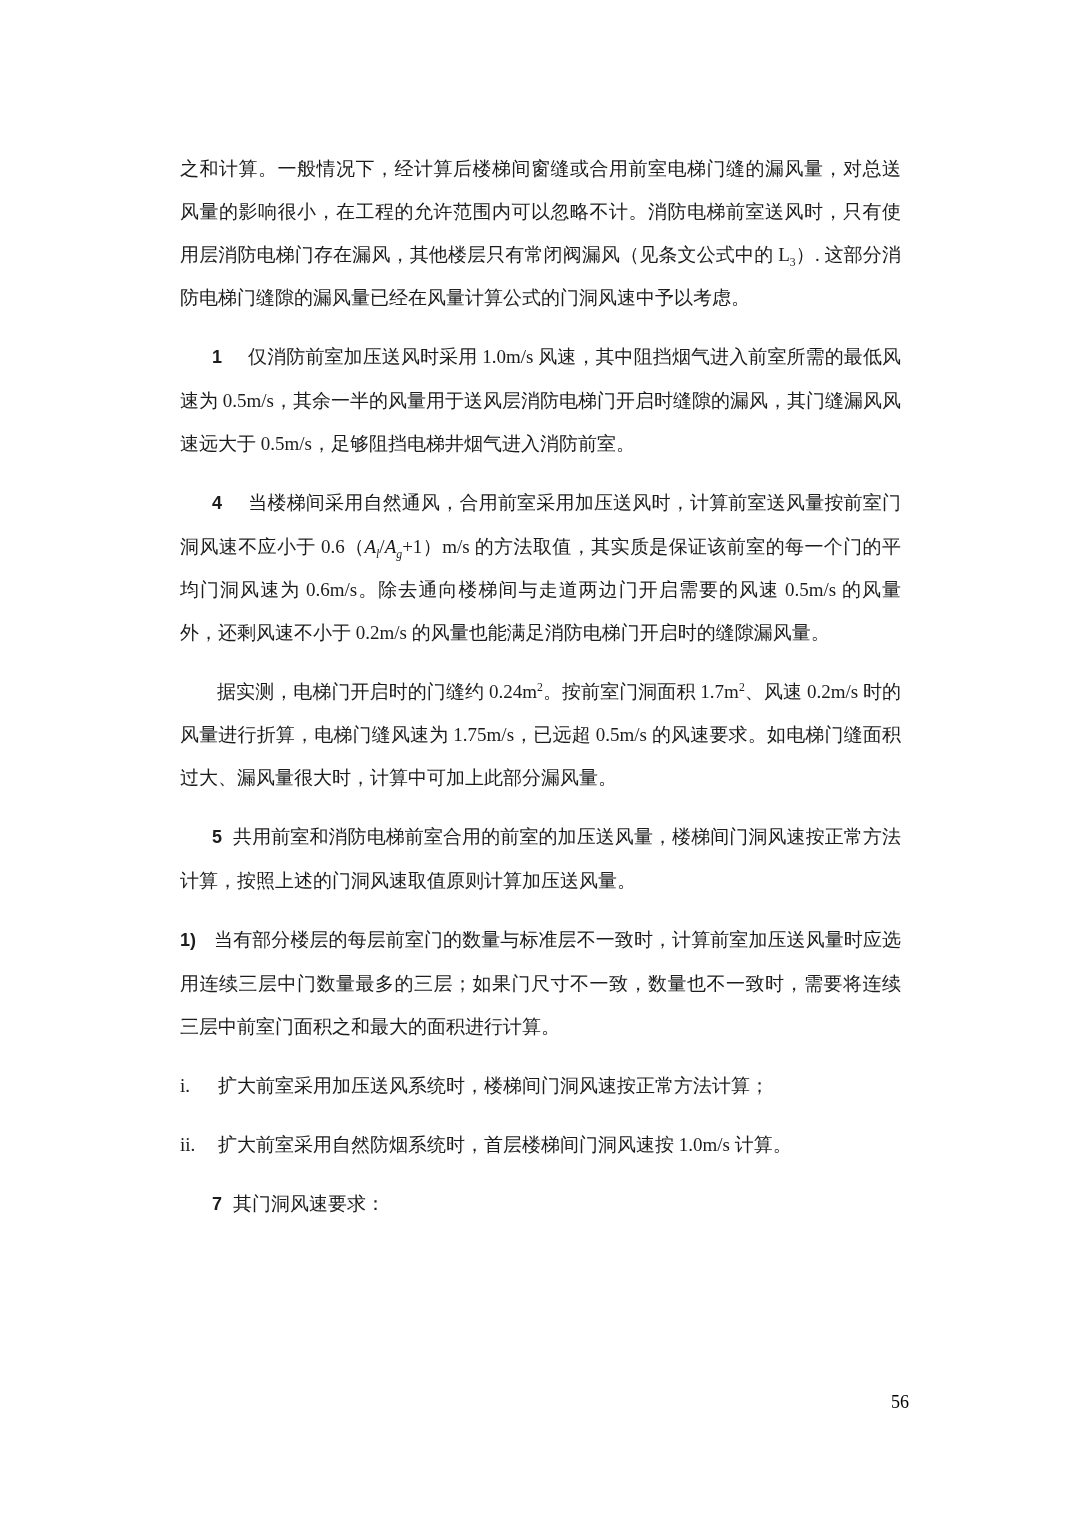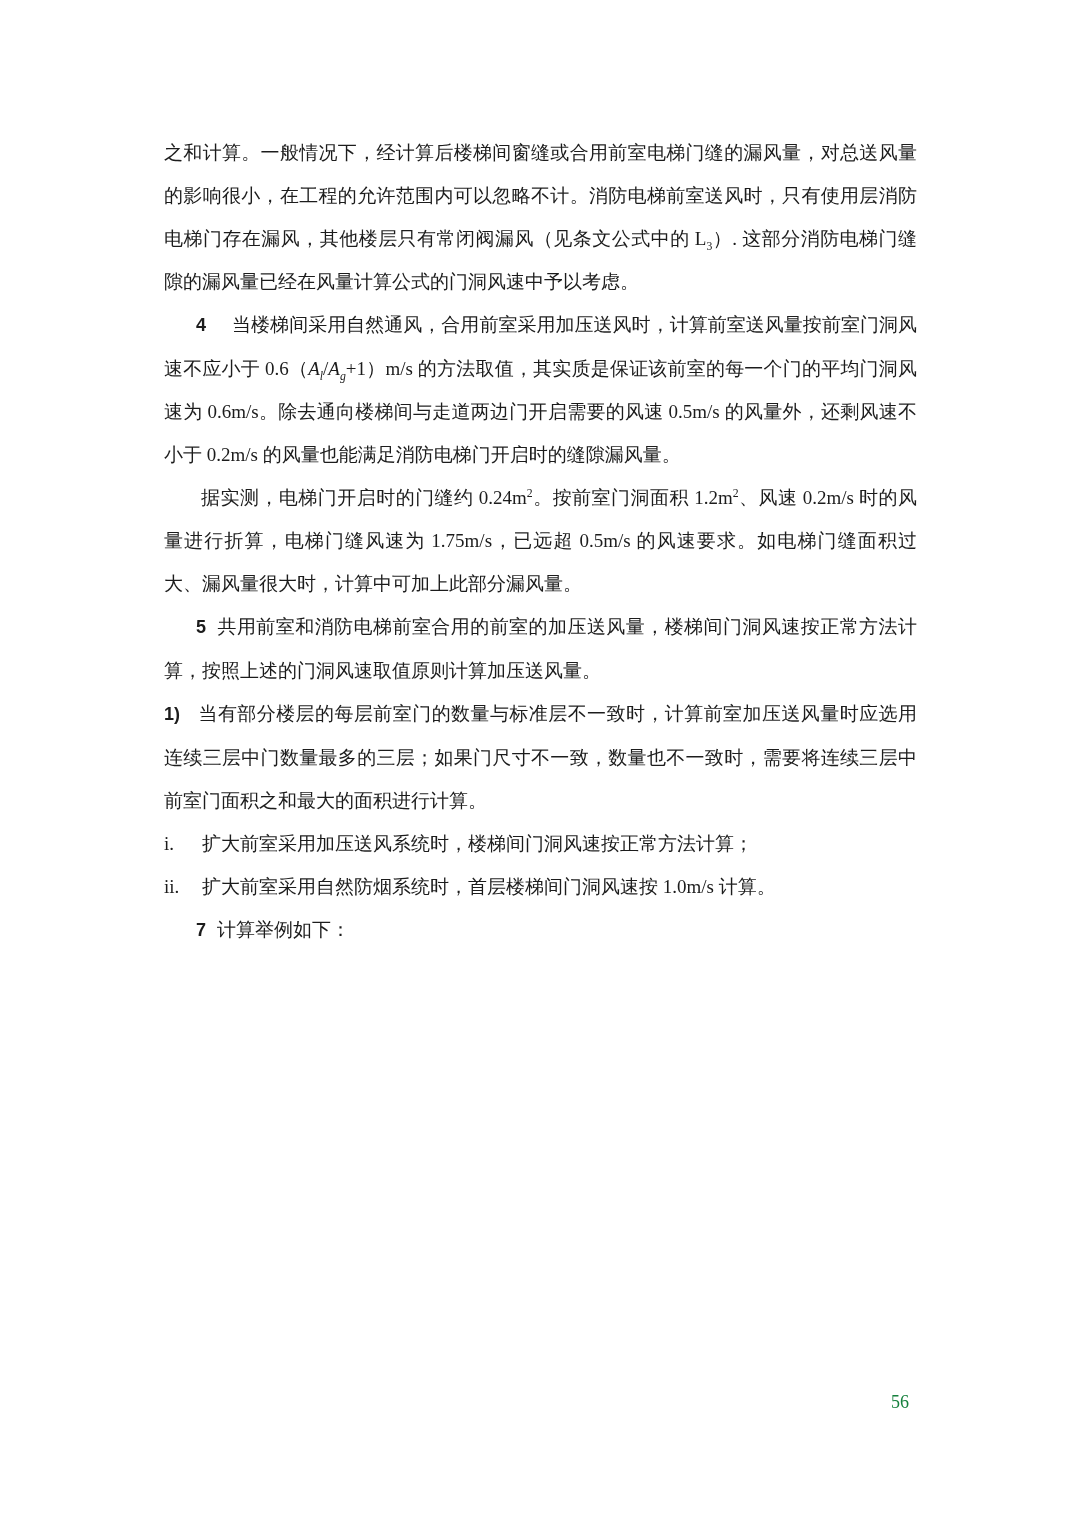--- a/index.html
+++ b/index.html
@@ -19,21 +19,21 @@
   .text-block {
     position: absolute;
     left: 164px;
     top: 131px;
     width: 753px;
     font-size: 19px;
     line-height: 43px;
     text-align: justify;
   }
   .text-block p {
-    margin: 0;
+    margin: 16px;
     padding: 0;
   }
   .para-cont { text-indent: 0; }
   .para-indent { text-indent: 37px; }
   .item { text-indent: 32px; }
   .sub-item { margin-left: 58px; }
   .roman-item { margin-left: 76px; }
   .num {
     font-weight: 700;
     font-family: "Liberation Sans", "DejaVu Sans", sans-serif;
@@ -54,46 +54,47 @@
   .var {
     font-style: italic;
     font-family: "Liberation Serif", "DejaVu Serif", serif;
   }
   .page-number {
     position: absolute;
     left: 891px;
     top: 1391px;
     font-size: 18px;
     line-height: 22px;
-    color: #15803d;
+    color: #000000;
   }
 </style>
 </head>
 <body>
 
 <div class="page">
   <div class="text-block">
 
     <p class="para-cont"><span>之和计算。一般情况下，经计算后楼梯间窗缝或合用前室电梯门缝的漏风量，对总送风量的影响很小，在工程的允许范围内可以忽略不计。消防电梯前室送风时，只有使用层消防电梯门存在漏风，其他楼层只有常闭阀漏风（见条文公式中的 L</span><sub>3</sub><span>）. 这部分消防电梯门缝隙的漏风量已经在风量计算公式的门洞风速中予以考虑。</span></p>
 
+    <p class="item"><span class="num gap-wide">1</span><span>仅消防前室加压送风时采用 1.0m/s 风速，其中阻挡烟气进入前室所需的最低风速为 0.5m/s，其余一半的风量用于送风层消防电梯门开启时缝隙的漏风，其门缝漏风风速远大于 0.5m/s，足够阻挡电梯井烟气进入消防前室。</span></p>
 
 
 
     <p class="item"><span class="num gap-wide">4</span><span>当楼梯间采用自然通风，合用前室采用加压送风时，计算前室送风量按前室门洞风速不应小于 0.6（</span><span class="var">A</span><sub class="var">l</sub><span>/</span><span class="var">A</span><sub class="var">g</sub><span>+1）m/s 的方法取值，其实质是保证该前室的每一个门的平均门洞风速为 0.6m/s。除去通向楼梯间与走道两边门开启需要的风速 0.5m/s 的风量外，还剩风速不小于 0.2m/s 的风量也能满足消防电梯门开启时的缝隙漏风量。</span></p>
 
-    <p class="para-indent"><span>据实测，电梯门开启时的门缝约 0.24m</span><sup>2</sup><span>。按前室门洞面积 1.2m</span><sup>2</sup><span>、风速 0.2m/s 时的风量进行折算，电梯门缝风速为 1.75m/s，已远超 0.5m/s 的风速要求。如电梯门缝面积过大、漏风量很大时，计算中可加上此部分漏风量。</span></p>
+    <p class="para-indent"><span>据实测，电梯门开启时的门缝约 0.24m</span><sup>2</sup><span>。按前室门洞面积 1.7m</span><sup>2</sup><span>、风速 0.2m/s 时的风量进行折算，电梯门缝风速为 1.75m/s，已远超 0.5m/s 的风速要求。如电梯门缝面积过大、漏风量很大时，计算中可加上此部分漏风量。</span></p>
 
     <p class="item"><span class="num gap-narrow">5</span><span>共用前室和消防电梯前室合用的前室的加压送风量，楼梯间门洞风速按正常方法计算，按照上述的门洞风速取值原则计算加压送风量。</span></p>
 
 
     <p class="sub-item"><span class="num gap-mid">1)</span><span>当有部分楼层的每层前室门的数量与标准层不一致时，计算前室加压送风量时应选用连续三层中门数量最多的三层；如果门尺寸不一致，数量也不一致时，需要将连续三层中前室门面积之和最大的面积进行计算。</span></p>
 
 
     <p class="roman-item"><span class="rnum">i.</span><span>扩大前室采用加压送风系统时，楼梯间门洞风速按正常方法计算；</span></p>
 
     <p class="roman-item"><span class="rnum">ii.</span><span>扩大前室采用自然防烟系统时，首层楼梯间门洞风速按 1.0m/s 计算。</span></p>
 
-    <p class="item"><span class="num gap-narrow">7</span><span>计算举例如下：</span></p>
+    <p class="item"><span class="num gap-narrow">7</span><span>其门洞风速要求：</span></p>
 
   </div>
 
   <div class="page-number">56</div>
 </div>
 
 </body></html>

